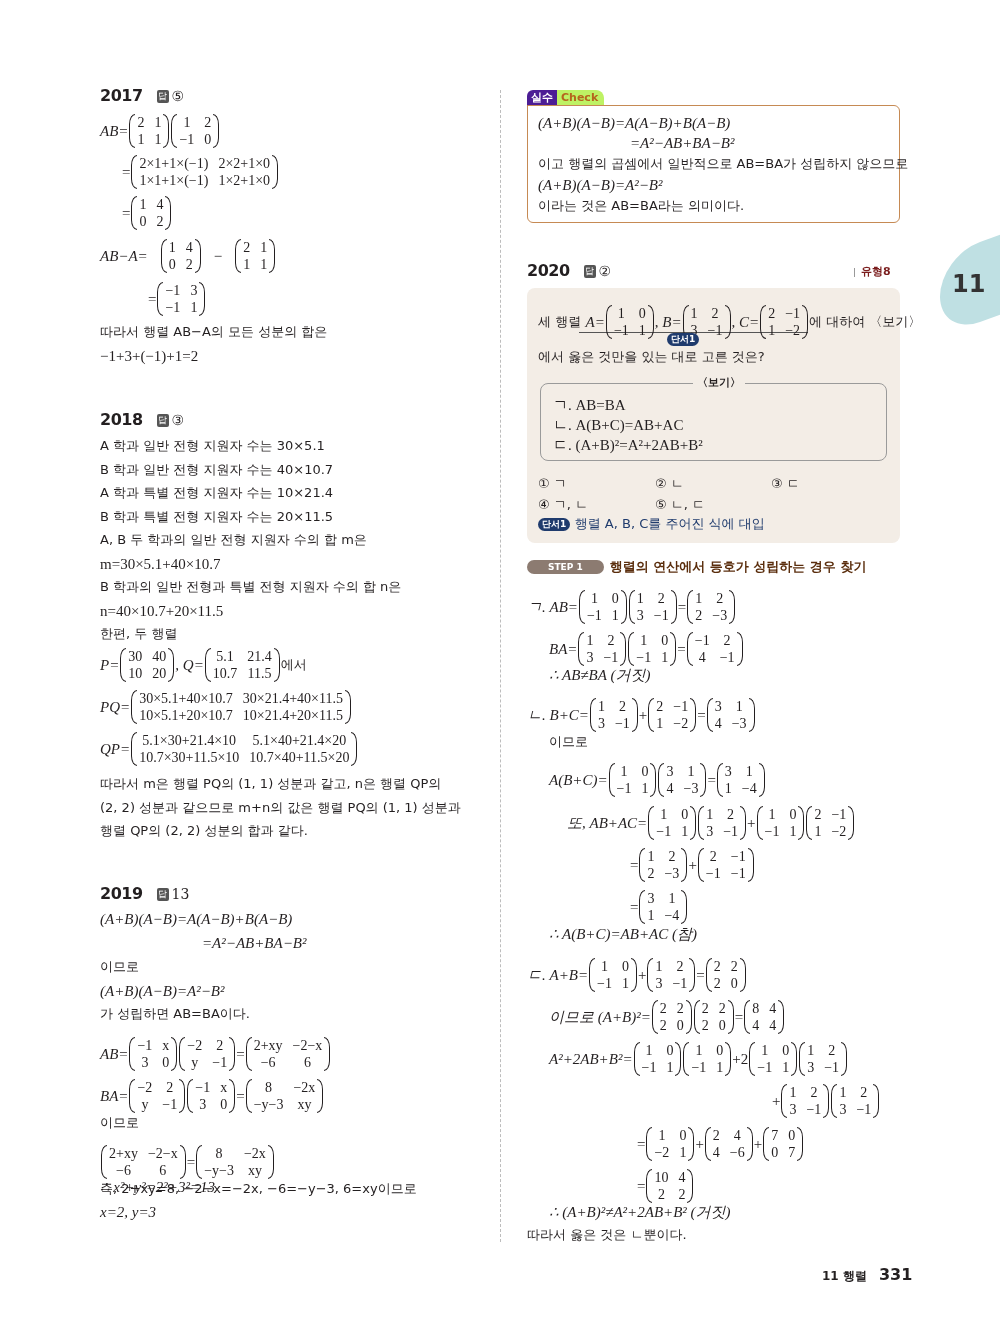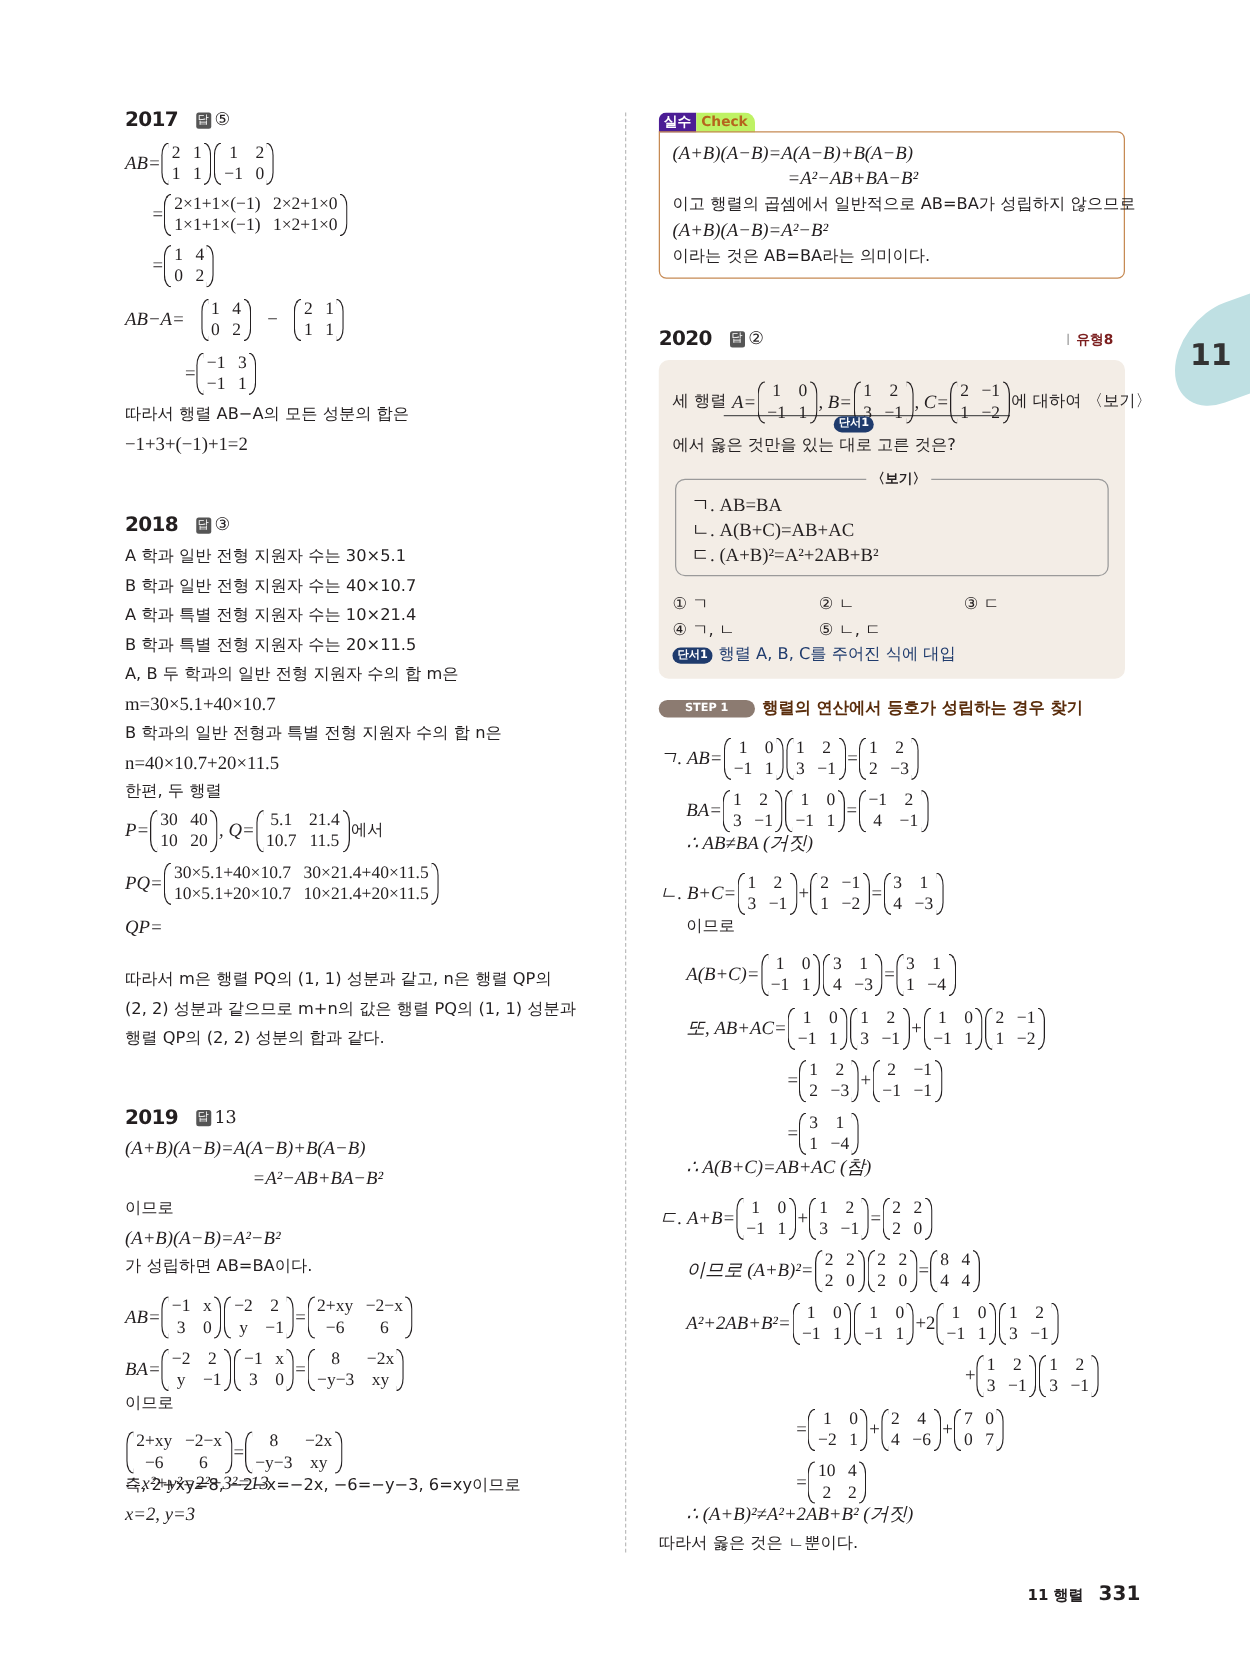--- a/index.html
+++ b/index.html
@@ -230,20 +230,30 @@
         <span>30×5.1+40×10.7</span>
         <span>30×21.4+40×11.5</span>
         <span>10×5.1+20×10.7</span>
         <span>10×21.4+20×11.5</span>
       </span>
       <span class="br brr"></span>
     </span>
   </div>
 <div class="line" style="left: 100px; top: 732px;">
     <span class="math it">QP=</span>
+    <span class="mat">
+      <span class="br bl"></span>
+      <span class="grid g2">
+        <span>5.1×30+21.4×10</span>
+        <span>5.1×40+21.4×20</span>
+        <span>10.7×30+11.5×10</span>
+        <span>10.7×40+11.5×20</span>
+      </span>
+      <span class="br brr"></span>
+    </span>
   </div>
 <div class="line" style="left: 100px; top: 774px;">
     <span class="kr">따라서 m은 행렬 PQ의 (1, 1) 성분과 같고, n은 행렬 QP의</span>
   </div>
 <div class="line" style="left: 100px; top: 797.5px;">
     <span class="kr">(2, 2) 성분과 같으므로 m+n의 값은 행렬 PQ의 (1, 1) 성분과</span>
   </div>
 <div class="line" style="left: 100px; top: 821px;">
     <span class="kr">행렬 QP의 (2, 2) 성분의 합과 같다.</span>
   </div>
@@ -589,21 +599,21 @@
       <span class="br bl"></span>
       <span class="grid g2">
         <span>3</span>
         <span>1</span>
         <span>1</span>
         <span>−4</span>
       </span>
       <span class="br brr"></span>
     </span>
   </div>
-<div class="line" style="left: 549px; top: 806px;">
+<div class="line" style="left: 567px; top: 806px;">
     <span class="math it">또, AB+AC=</span>
     <span class="mat">
       <span class="br bl"></span>
       <span class="grid g2">
         <span>1</span>
         <span>0</span>
         <span>−1</span>
         <span>1</span>
       </span>
       <span class="br brr"></span>

